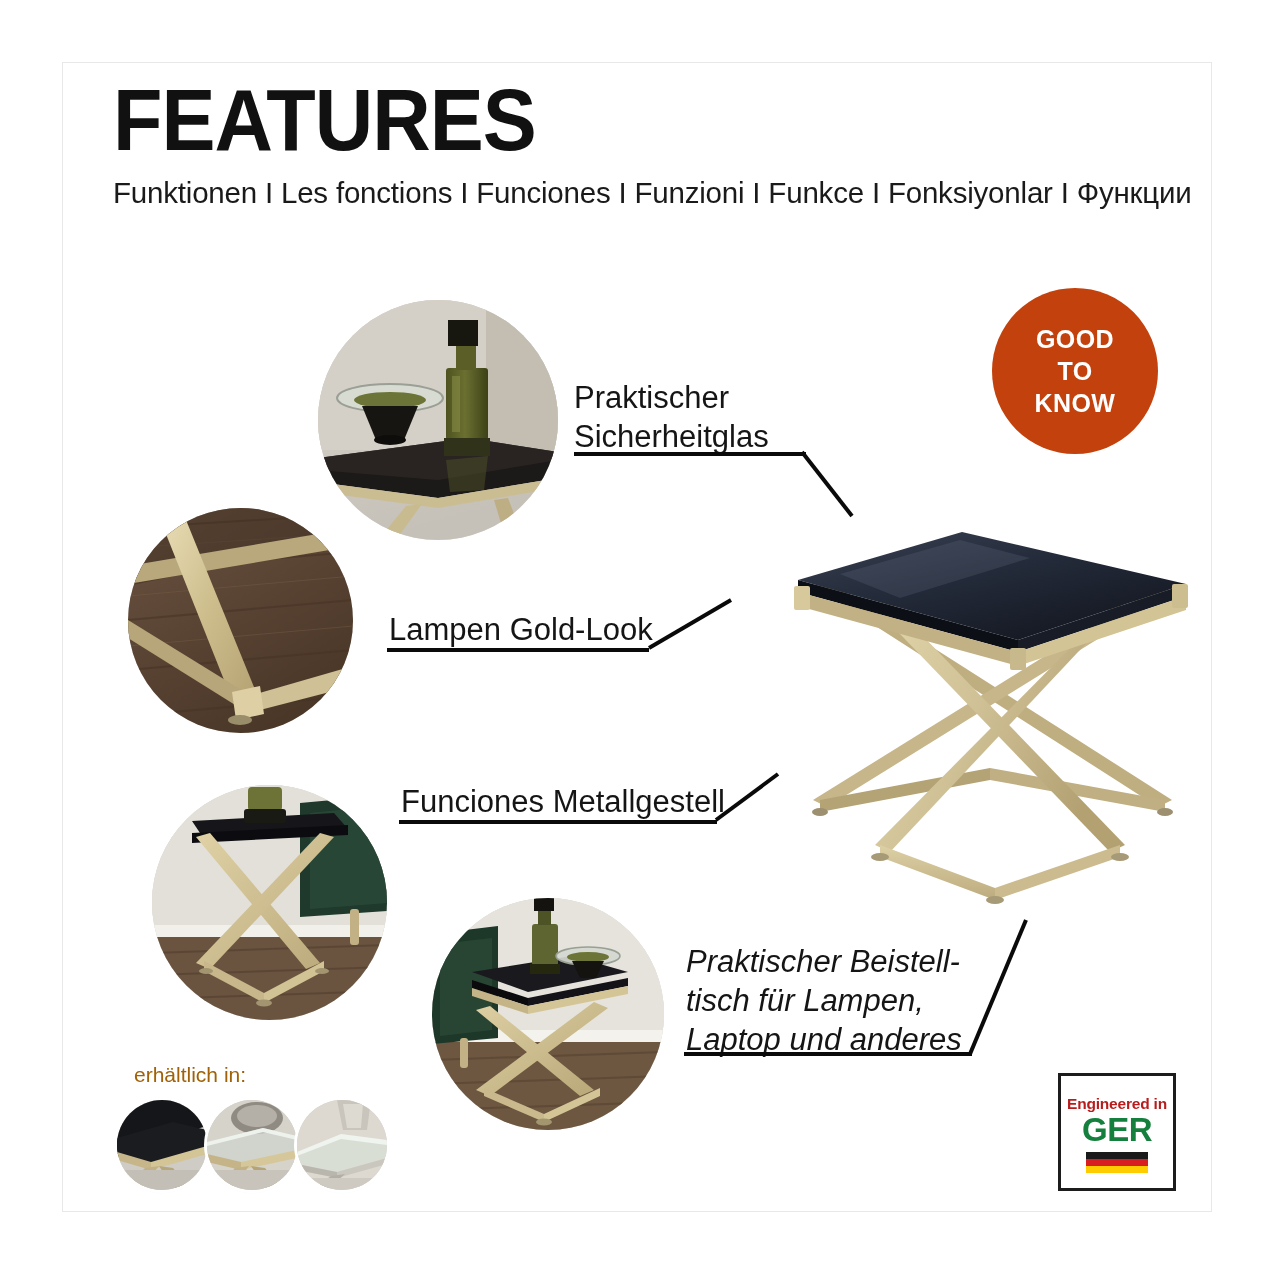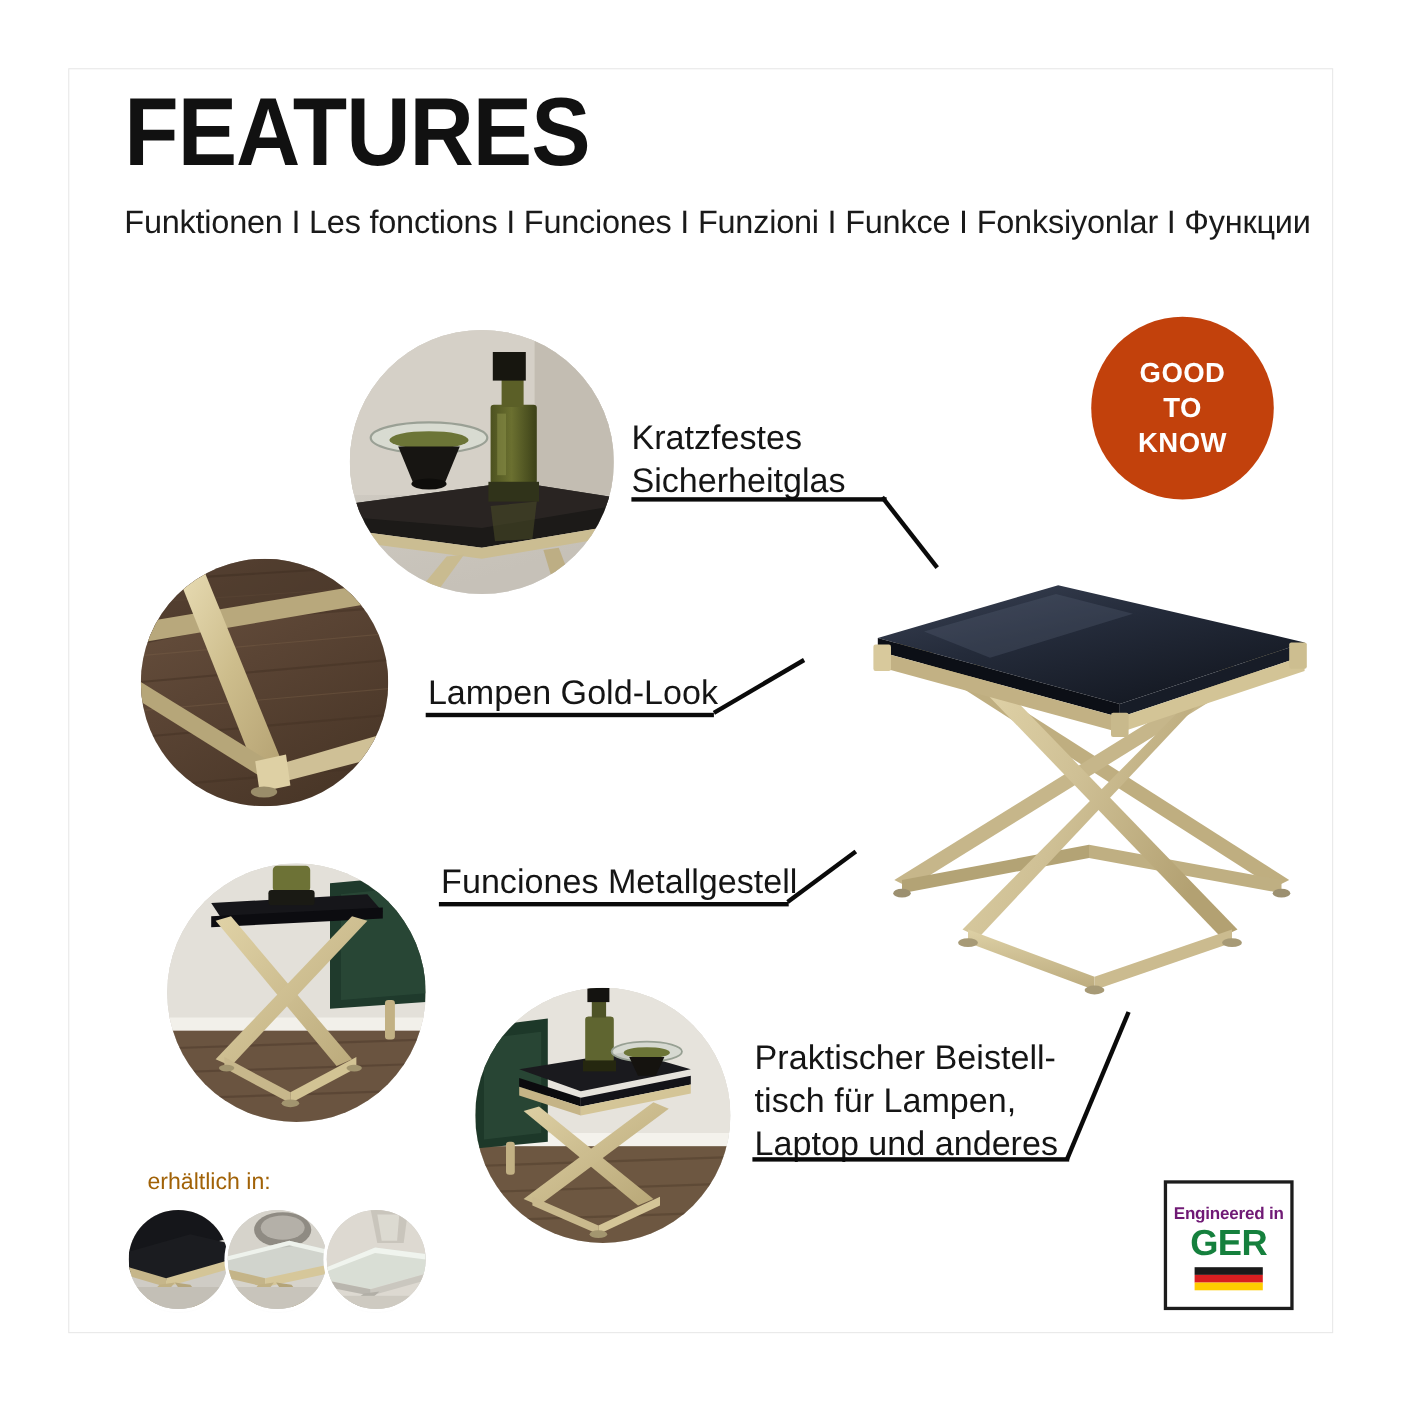--- a/index.html
+++ b/index.html
@@ -38,21 +38,21 @@
     font-size: 88px;
     font-weight: 700;
     letter-spacing: -1px;
     color: #111111;
     line-height: 0.95;
     transform: scaleX(0.92);
     transform-origin: left top;
     white-space: nowrap;
   }
   .subtitle {
-    margin-top: 24px;
+    margin-top: 14px;
     font-size: 29.5px;
     font-weight: 400;
     color: #1a1a1a;
     letter-spacing: -0.2px;
     white-space: nowrap;
   }
 
   
   .gtk-badge {
     position: absolute;
@@ -141,21 +141,21 @@
     box-sizing: border-box;
     display: flex;
     flex-direction: column;
     align-items: center;
     justify-content: center;
     padding-top: 4px;
   }
   .ger-top {
     font-size: 15.5px;
     font-weight: 700;
-    color: #701a75;
+    color: #b91c1c;
     letter-spacing: -0.2px;
   }
   .ger-main {
     font-size: 33px;
     font-weight: 700;
     color: #15803d;
     line-height: 1.05;
     letter-spacing: -0.5px;
   }
   .flag {
@@ -224,21 +224,21 @@
       <path d="M128 160 L170 156 L166 190 L132 192 Z" fill="#474a26" opacity="0.6"></path>
 
       <ellipse cx="72" cy="98" rx="53" ry="14" fill="#d8dbd2" opacity="0.9"></ellipse>
       <ellipse cx="72" cy="98" rx="53" ry="14" fill="none" stroke="#9aa095" stroke-width="2"></ellipse>
       <ellipse cx="72" cy="100" rx="36" ry="8" fill="#6c7537"></ellipse>
       <path d="M44 106 L100 106 L86 140 L58 140 Z" fill="#171512"></path>
       <ellipse cx="72" cy="140" rx="16" ry="5" fill="#0e0d0b"></ellipse>
     </svg>
   </div>
 
-  <div class="feature-label" style="left:574px; top:378px; width:320px;">Kratzfestes
+  <div class="feature-label" style="left:574px; top:378px; width:320px;">Praktischer
 Sicherheitglas</div>
   <div class="rule" style="left:574px; top:452px; width:232px;"></div>
   <svg class="leader" style="left:800px; top:448px;" width="60" height="80">
     <line x1="2" y1="4" x2="52" y2="68"></line>
   </svg>
 
   <div class="photo" style="left:128px; top:508px; width:225px; height:225px;">
     <svg width="225" height="225" viewBox="0 0 225 225">
       <defs>
         <linearGradient id="woodg" x1="0" y1="0" x2="0.6" y2="1">
@@ -429,21 +429,21 @@
 
       <path d="M44 112 L58 108 L162 192 L148 198 Z" fill="url(#goldD)"></path>
       <path d="M162 104 L176 110 L58 198 L44 192 Z" fill="url(#goldD)"></path>
 
       <path d="M52 190 L112 216 L112 224 L52 198 Z" fill="#c9b98d"></path>
       <path d="M112 216 L168 190 L168 198 L112 224 Z" fill="#d4c597"></path>
       <ellipse cx="112" cy="224" rx="8" ry="3.5" fill="#a3966f"></ellipse>
     </svg>
   </div>
 
-  <div class="feature-label" style="left:686px; top:942px; width:310px;">Praktischer Beistell-
+  <div class="feature-label" style="left:686px; top:942px; width:310px;font-style:italic;">Praktischer Beistell-
 tisch für Lampen,
 Laptop und anderes</div>
   <div class="rule" style="left:684px; top:1052px; width:288px;"></div>
   <svg class="leader" style="left:966px; top:916px;" width="70" height="142">
     <line x1="4" y1="138" x2="60" y2="4"></line>
   </svg>
 
   <div class="avail-label">erhältlich in:</div>
 
   <div class="swatch swatch-1">

